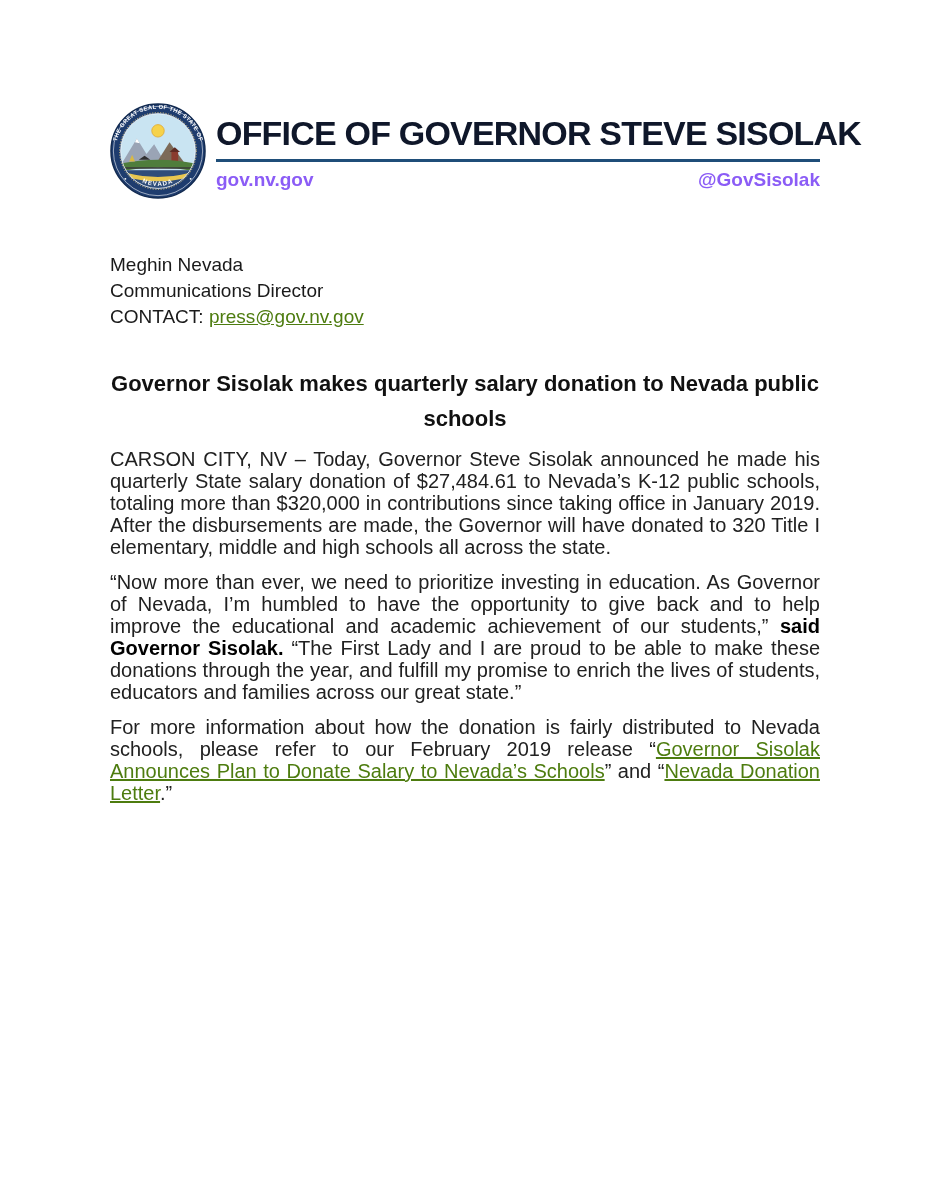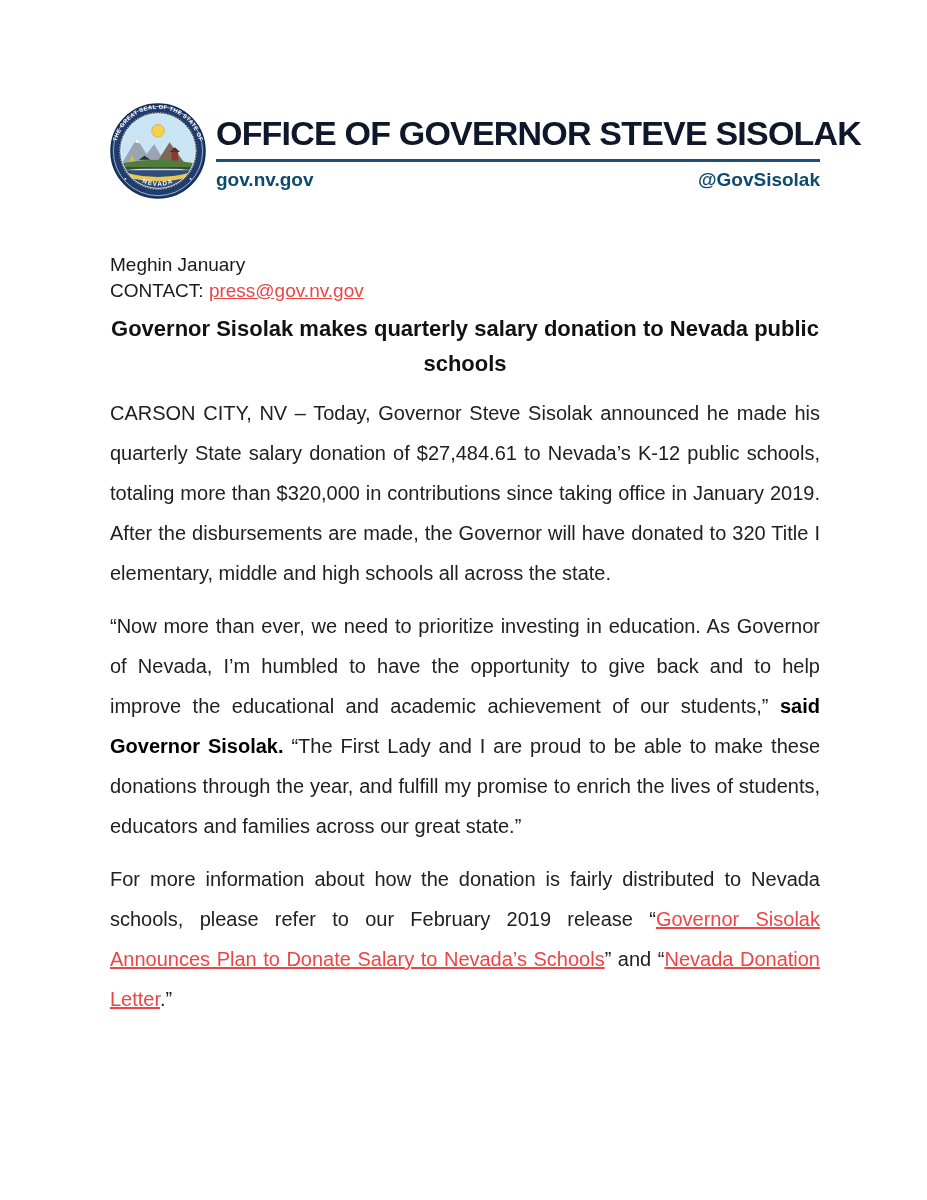--- a/index.html
+++ b/index.html
@@ -25,44 +25,44 @@
     color: #0f172a;
     font-weight: bold;
     font-size: 34px;
     line-height: 1.05;
     letter-spacing: -0.8px;
     white-space: nowrap;
   }
   .mast-rule { height: 3px; background: #1F4E79; margin-top: 7px; }
   .mast-meta {
     display: flex; justify-content: space-between; align-items: baseline;
-    color: #0c4a6e; font-size: 19px; margin-top: 7px; font-weight: 600;
+    color: #8b5cf6; font-size: 19px; margin-top: 7px; font-weight: 600;
   }
 
   
   .release-block { margin-top: 50px; font-size: 19px; line-height: 26px; color: #1a1a1a; }
   .release-label { font-weight: bold; }
   .contact-line a, .doc-link {
-    color: #ef4444; text-decoration: underline; cursor: pointer;
+    color: #4d7c0f; text-decoration: underline; cursor: pointer;
   }
 
   
   .headline {
-    margin: 7px auto 0 auto;
+    margin: 36px auto 0 auto;
     max-width: 720px;
     text-align: center;
     font-weight: bold;
     font-size: 22px;
     line-height: 35px;
     color: #111111;
   }
   .article-body { margin-top: 12px; }
   .body-para {
     font-size: 20px;
-    line-height: 40px;
+    line-height: 22px;
     text-align: justify;
     margin: 0 0 13px 0;
     color: #212121;
   }
   .body-para strong { color: #000000; }
 </style>
 </head>
 <body>
 
 <div class="page">
@@ -112,21 +112,22 @@
       <div class="mast-title">OFFICE OF GOVERNOR STEVE SISOLAK</div>
       <div class="mast-rule"></div>
       <div class="mast-meta">
         <span>gov.nv.gov</span>
         <span>@GovSisolak</span>
       </div>
     </div>
   </div>
 
   <div class="release-block">
-    <div>Meghin January</div>
+    <div>Meghin Nevada</div>
+    <div>Communications Director</div>
     <div class="contact-line">
       <span>CONTACT: </span><a href="#">press@gov.nv.gov</a>
     </div>
   </div>
 
   <h1 class="headline">Governor Sisolak makes quarterly salary donation to Nevada public schools</h1>
 
   <div class="article-body">
       <p class="body-para"><span>CARSON CITY, NV – Today, Governor Steve Sisolak announced he made his quarterly State salary donation of $27,484.61 to Nevada’s K-12 public schools, totaling more than $320,000 in contributions since taking office in January 2019. After the disbursements are made, the Governor will have donated to 320 Title I elementary, middle and high schools all across the state.</span></p>
       <p class="body-para"><span>“Now more than ever, we need to prioritize investing in education. As Governor of Nevada, I’m humbled to have the opportunity to give back and to help improve the educational and academic achievement of our students,” </span><strong>said Governor Sisolak.</strong><span> “The First Lady and I are proud to be able to make these donations through the year, and fulfill my promise to enrich the lives of students, educators and families across our great state.”</span></p>

